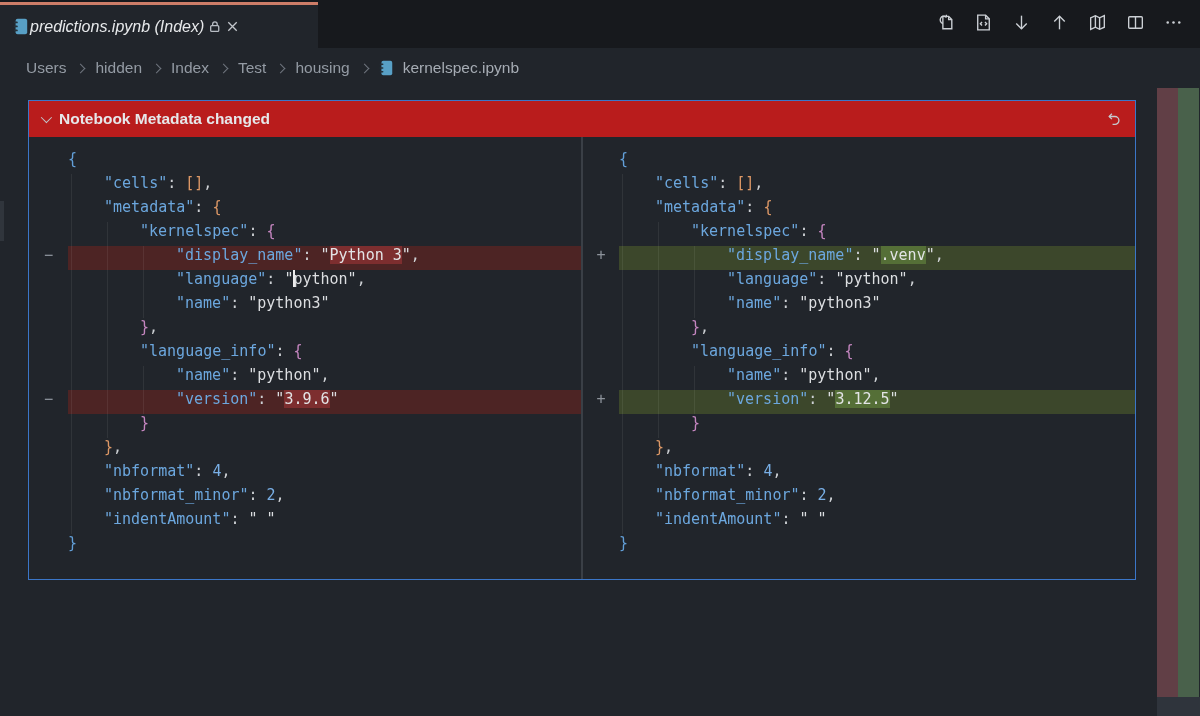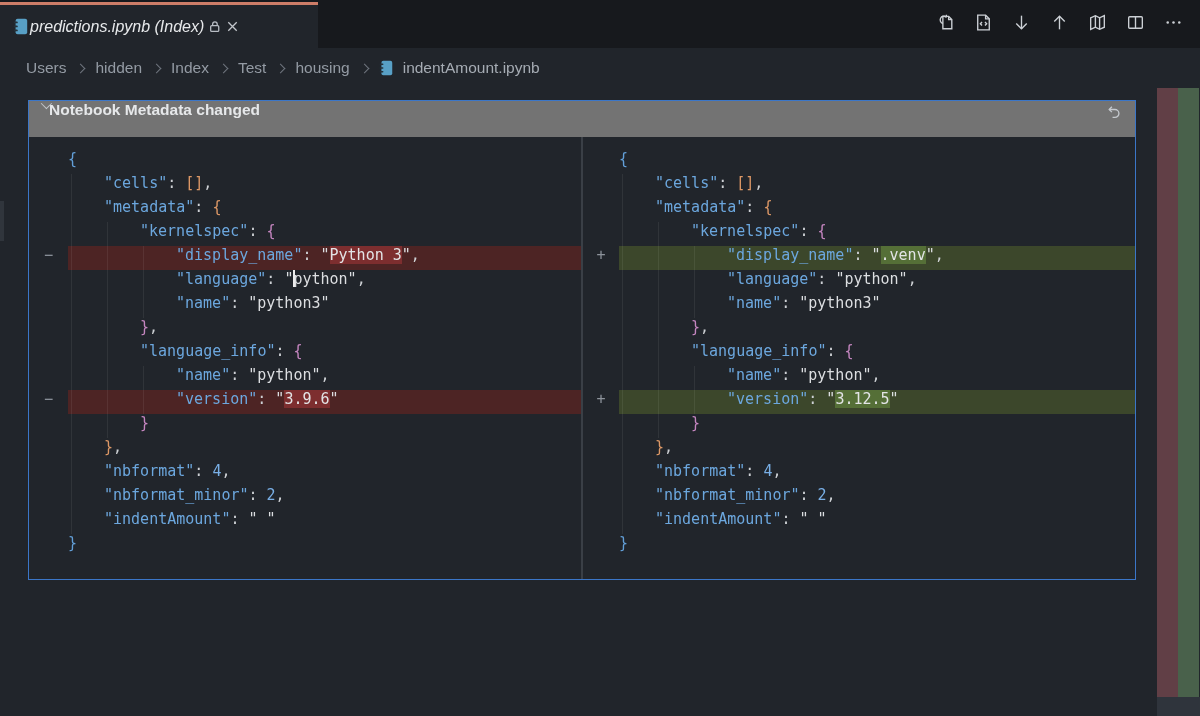--- a/index.html
+++ b/index.html
@@ -21,22 +21,22 @@
   .breadcrumbs{position:absolute;left:0;top:48px;width:1200px;height:40px;background:#21252b;
        display:flex;align-items:center;padding-left:26px;gap:10px;font-size:15.5px;color:#949ba4;}
   .crumb{cursor:pointer;}
   .chev-right{display:inline-block;width:6px;height:6px;border-top:1.7px solid #6f757e;
        border-right:1.7px solid #6f757e;transform:rotate(45deg);margin:0 1px;}
   .crumb-file{color:#a6acb4;}
 
   
   .panel{position:absolute;left:28px;top:100px;width:1108px;height:480px;box-sizing:border-box;
        border:1px solid #3b76c8;}
-  .panel-header{height:36px;background:#737373;display:flex;
-       padding:0 10px 0 12px;cursor:pointer;}
+  .panel-header{height:36px;background:#b91c1c;display:flex;align-items:center;
+       padding:0 10px 0 12px;gap:10px;cursor:pointer;}
   .chev-down{display:inline-block;width:7px;height:7px;border-right:1.7px solid #c2c6cb;
        border-bottom:1.7px solid #c2c6cb;transform:rotate(45deg) translateY(-2px);}
   .panel-title{color:#e6e8ea;font-size:15.5px;font-weight:bold;}
   .spacer{flex:1;}
   .undo-btn{background:none;border:none;padding:2px;cursor:pointer;display:flex;}
   .undo-btn svg{stroke:#c6cacf;fill:none;stroke-width:1.4;}
   .panel-body{position:absolute;left:0;top:36px;right:0;bottom:0;display:flex;}
   .pane{display:flex;width:552px;box-sizing:border-box;}
   .sash{width:2px;background:#3a3f46;}
   .gutter{padding-top:13px;box-sizing:border-box;}
@@ -164,21 +164,21 @@
     <span class="crumb">housing</span>
     <span class="chev-right"></span>
     <span class="icn" style="display:flex;">
       <svg width="14" height="16" viewBox="0 0 15 17">
         <rect x="2.6" y="0.8" width="11.6" height="15.4" rx="2" fill="#58a0c6"></rect>
         <rect x="0.6" y="3.6" width="4.2" height="1.7" rx="0.85" fill="#243039"></rect>
         <rect x="0.6" y="7.6" width="4.2" height="1.7" rx="0.85" fill="#243039"></rect>
         <rect x="0.6" y="11.6" width="4.2" height="1.7" rx="0.85" fill="#243039"></rect>
       </svg>
     </span>
-    <span class="crumb crumb-file">indentAmount.ipynb</span>
+    <span class="crumb crumb-file">kernelspec.ipynb</span>
   </div>
 
   <div class="panel">
     <div class="panel-header">
       <span class="chev-down"></span>
       <span class="panel-title">Notebook Metadata changed</span>
       <span class="spacer"></span>
       <button class="undo-btn">
         <svg width="19" height="19" viewBox="0 0 20 20">
           <path d="M5.5 6.8 H11.5 A4.2 4.2 0 0 1 11.5 15.2 H9"></path>

